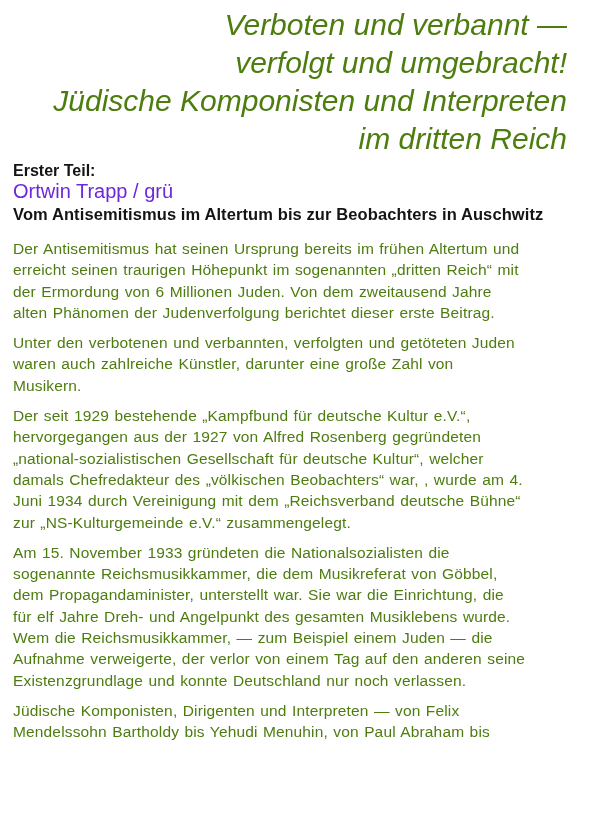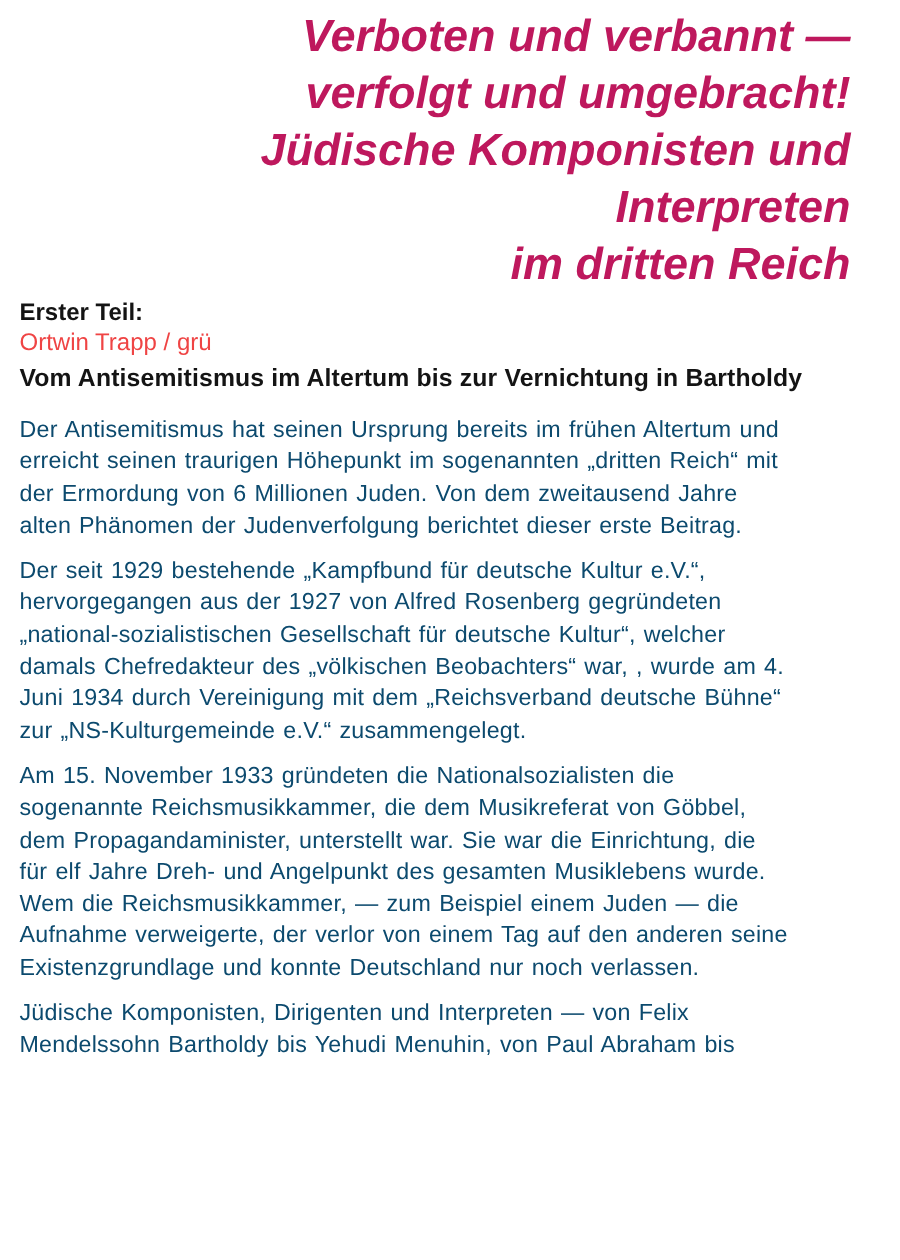--- a/index.html
+++ b/index.html
@@ -14,88 +14,91 @@
     box-sizing: border-box;
     padding: 6px 33px 0 13px;
     background: #ffffff;
     color: #141414;
     font-family: "Liberation Sans", "DejaVu Sans", sans-serif;
     overflow: hidden;
   }
   .title {
     margin: 0;
     font-style: italic;
-    font-weight: bold;
+    font-weight: normal;
     font-size: 30px;
     line-height: 38px;
     text-align: right;
     white-space: pre-line;
     letter-spacing: 0px;
-    color: #be185d;
+    color: #4d7c0f;
   }
   .kicker-row {
     margin-top: 3px;
     display: flex;
     justify-content: space-between;
     align-items: baseline;
     flex-direction: column;
   }
   .kicker {
     font-weight: bold;
     font-size: 16px;
     line-height: 20px;
   }
   .byline {
     font-weight: normal;
-    font-size: 16px;
+    font-size: 20px;
     line-height: 20px;
-    color: #ef4444;
+    color: #6d28d9;
   }
   .subtitle {
     margin: 2px 0 0 0;
     font-weight: bold;
     font-size: 16.5px;
     line-height: 22px;
     letter-spacing: 0.1px;
   }
   .body-text {
     margin-top: 13px;
   }
   .body-text p {
     margin: 0 0 9px 0;
     font-size: 15.5px;
     line-height: 21.3px;
     letter-spacing: 0.15px;
     word-spacing: 0.06em;
     white-space: pre-line;
-    color: #0c4a6e;
+    color: #4d7c0f;
   }
 </style>
 </head>
 <body>
 
 <div class="page">
 
   <h1 class="title">Verboten und verbannt —
 verfolgt und umgebracht!
 Jüdische Komponisten und Interpreten
 im dritten Reich</h1>
 
   <div class="kicker-row">
     <span class="kicker">Erster Teil:</span>
     <span class="byline">Ortwin Trapp / grü</span>
   </div>
 
-  <h2 class="subtitle">Vom Antisemitismus im Altertum bis zur Vernichtung in Bartholdy</h2>
+  <h2 class="subtitle">Vom Antisemitismus im Altertum bis zur Beobachters in Auschwitz</h2>
 
   <div class="body-text">
     <p>Der Antisemitismus hat seinen Ursprung bereits im frühen Altertum und
 erreicht seinen traurigen Höhepunkt im sogenannten „dritten Reich“ mit
 der Ermordung von 6 Millionen Juden. Von dem zweitausend Jahre
 alten Phänomen der Judenverfolgung berichtet dieser erste Beitrag.</p>
+    <p>Unter den verbotenen und verbannten, verfolgten und getöteten Juden
+waren auch zahlreiche Künstler, darunter eine große Zahl von
+Musikern.</p>
     <p>Der seit 1929 bestehende „Kampfbund für deutsche Kultur e.V.“,
 hervorgegangen aus der 1927 von Alfred Rosenberg gegründeten
 „national-sozialistischen Gesellschaft für deutsche Kultur“, welcher
 damals Chefredakteur des „völkischen Beobachters“ war, , wurde am 4.
 Juni 1934 durch Vereinigung mit dem „Reichsverband deutsche Bühne“
 zur „NS-Kulturgemeinde e.V.“ zusammengelegt.</p>
     <p>Am 15. November 1933 gründeten die Nationalsozialisten die
 sogenannte Reichsmusikkammer, die dem Musikreferat von Göbbel,
 dem Propagandaminister, unterstellt war. Sie war die Einrichtung, die
 für elf Jahre Dreh- und Angelpunkt des gesamten Musiklebens wurde.

